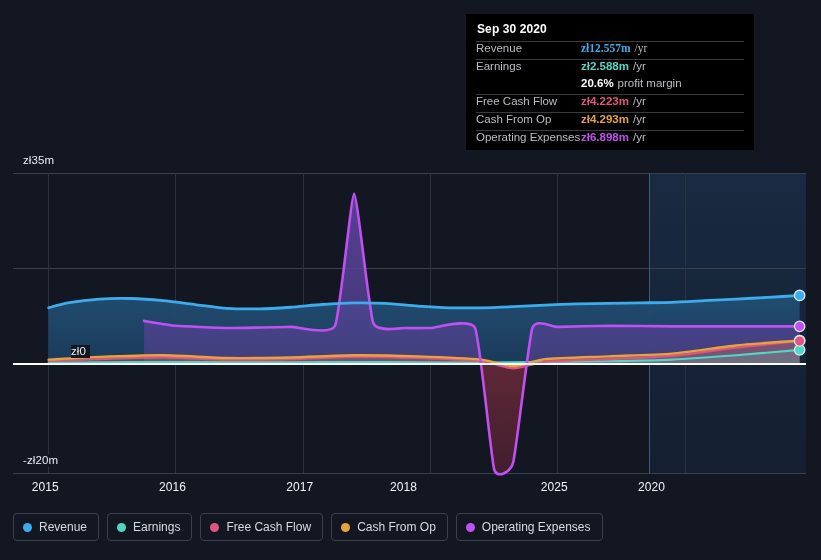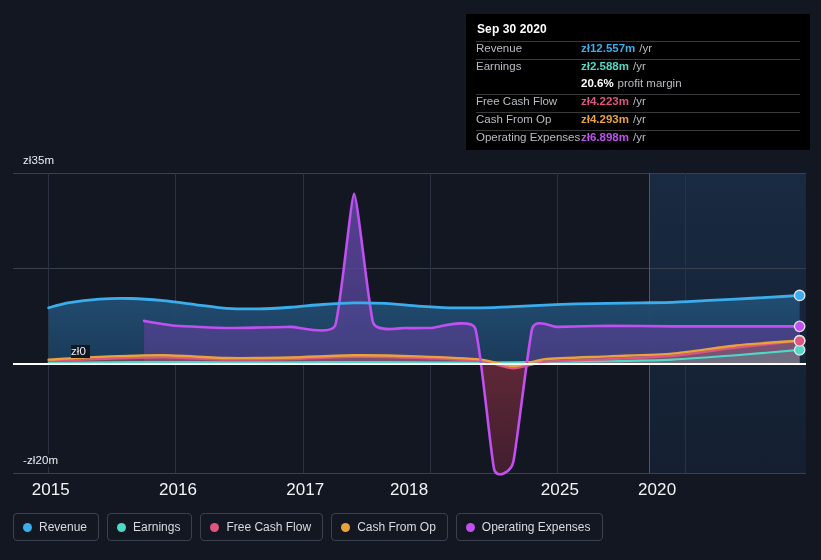--- a/index.html
+++ b/index.html
@@ -18,25 +18,25 @@
   .chart-svg{position:absolute;left:0;top:0;}
 
   .axis-label{
     position:absolute;
     color:#e8ecf2;
     font-size:11.5px;
     letter-spacing:.1px;
     white-space:nowrap;
   }
   .ylab{background:#131722;padding:0 4px 1px 0;}
-  .xlab{color:#f2f4f8;font-size:17px;}
+  .xlab{color:#f2f4f8;font-size:12px;}
 
   
   .tooltip{
-    position:absolute;left:466px;top:14px;width:344px;height:136px;
+    position:absolute;left:466px;top:14px;width:288px;height:136px;
     background:#000;
     box-sizing:border-box;
     padding:7px 10px 4px 10px;
     z-index:40;
   }
   .tt-title{
     color:#fff;font-size:12px;font-weight:bold;
     padding:1px 0 5px 1px;letter-spacing:.1px;
   }
   .tt-row{
@@ -140,21 +140,21 @@
         <div class="axis-label xlab" style="left: 540.79px; top: 480px;">2025</div>
         <div class="axis-label xlab" style="left: 638px; top: 480px;">2020</div>
       </div>
   </div>
 
   <div class="tooltip">
     <div class="tt-title">Sep 30 2020</div>
     <div id="tt-rows">
         <div class="tt-row">
           <div class="tt-key">Revenue</div>
-          <div class="tt-val" style="color: rgb(59, 173, 236);">zł12.557m<span class="tt-unit">/yr</span></div>
+          <div class="tt-val" style="color: rgb(59, 173, 236); font-family: Liberation Serif, serif;">zł12.557m<span class="tt-unit">/yr</span></div>
         </div>
         <div class="tt-row">
           <div class="tt-key">Earnings</div>
           <div class="tt-val" style="color: rgb(79, 216, 195);">zł2.588m<span class="tt-unit">/yr</span></div>
         </div>
         <div class="tt-row noline">
           <div class="tt-key"></div>
           <div class="tt-val" style="color: rgb(255, 255, 255);">20.6%<span class="tt-unit">profit margin</span></div>
         </div>
         <div class="tt-row">

